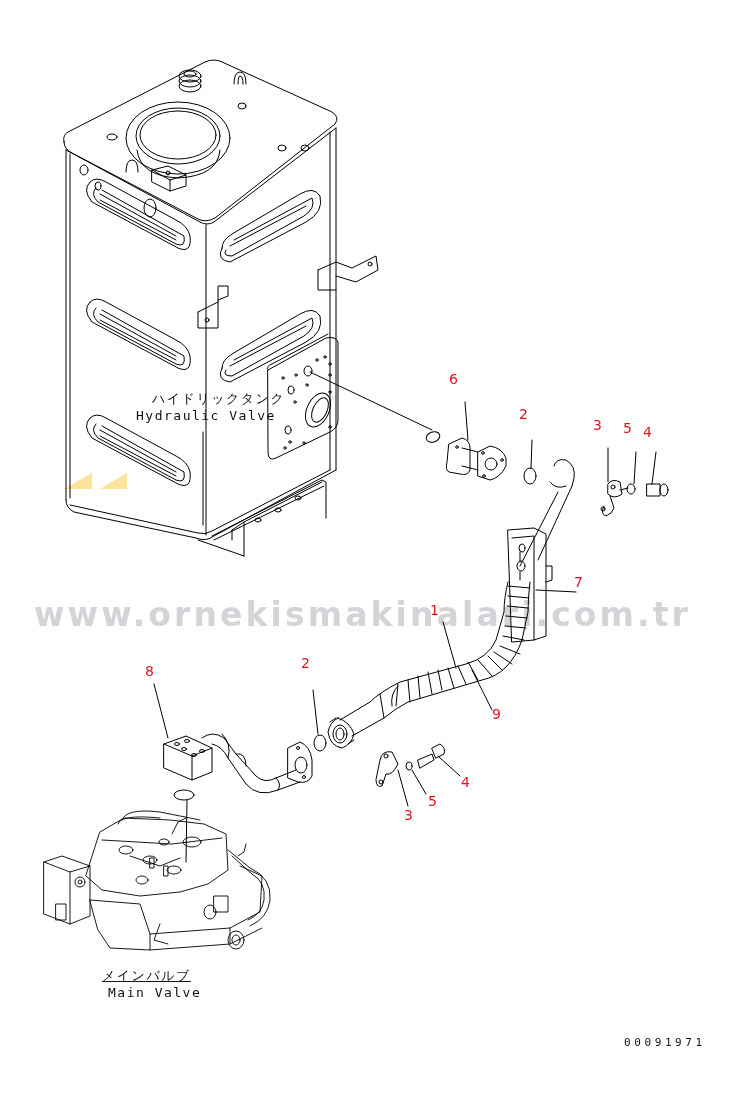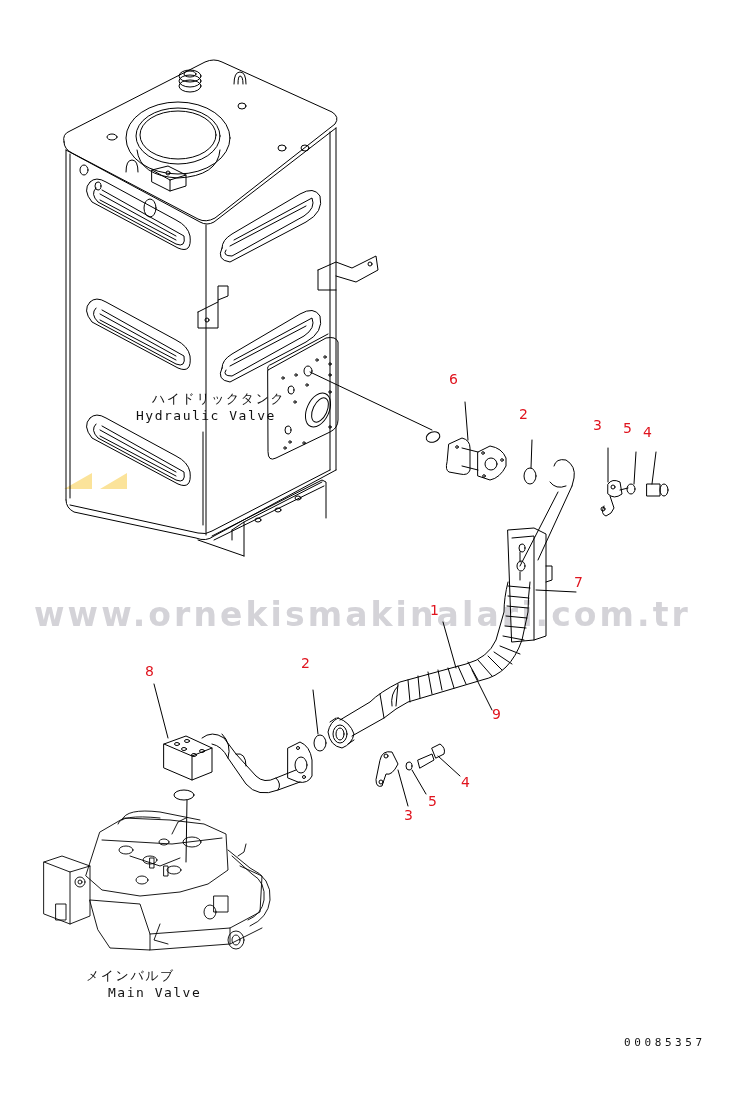--- a/index.html
+++ b/index.html
@@ -334,31 +334,31 @@
       <path d="M232,856 L252,874 Q266,882 264,900 Q262,914 248,920"></path>
       <path d="M172,834 L178,822 L186,818"></path>
       <path d="M238,856 L244,852 L246,844"></path>
       <path d="M160,924 L154,940 L168,944"></path>
     </g>
 
   </svg>
 
   <div class="label-jp" style="left:152px; top:390px;">ハイドリックタンク</div>
   <div class="label-en" style="left:136px; top:408px;">Hydraulic Valve</div>
-  <div class="label-jp" style="left:86px; top:967px;">メインバルブ</div>
+  <div class="label-jp" style="left:102px; top:967px;text-decoration:underline;">メインバルブ</div>
   <div class="label-en" style="left:108px; top:985px;">Main Valve</div>
 
   <div class="callout" style="left:449px; top:372px;">6</div>
   <div class="callout" style="left:519px; top:407px;">2</div>
   <div class="callout" style="left:593px; top:418px;">3</div>
   <div class="callout" style="left:623px; top:421px;">5</div>
   <div class="callout" style="left:643px; top:425px;">4</div>
   <div class="callout" style="left:574px; top:575px;">7</div>
   <div class="callout" style="left:430px; top:603px;">1</div>
   <div class="callout" style="left:492px; top:707px;">9</div>
   <div class="callout" style="left:145px; top:664px;">8</div>
   <div class="callout" style="left:301px; top:656px;">2</div>
   <div class="callout" style="left:461px; top:775px;">4</div>
   <div class="callout" style="left:428px; top:794px;">5</div>
   <div class="callout" style="left:404px; top:808px;">3</div>
 
-  <div class="drawing-no">00085357</div>
+  <div class="drawing-no">00091971</div>
 </div>
 
 </body></html>

